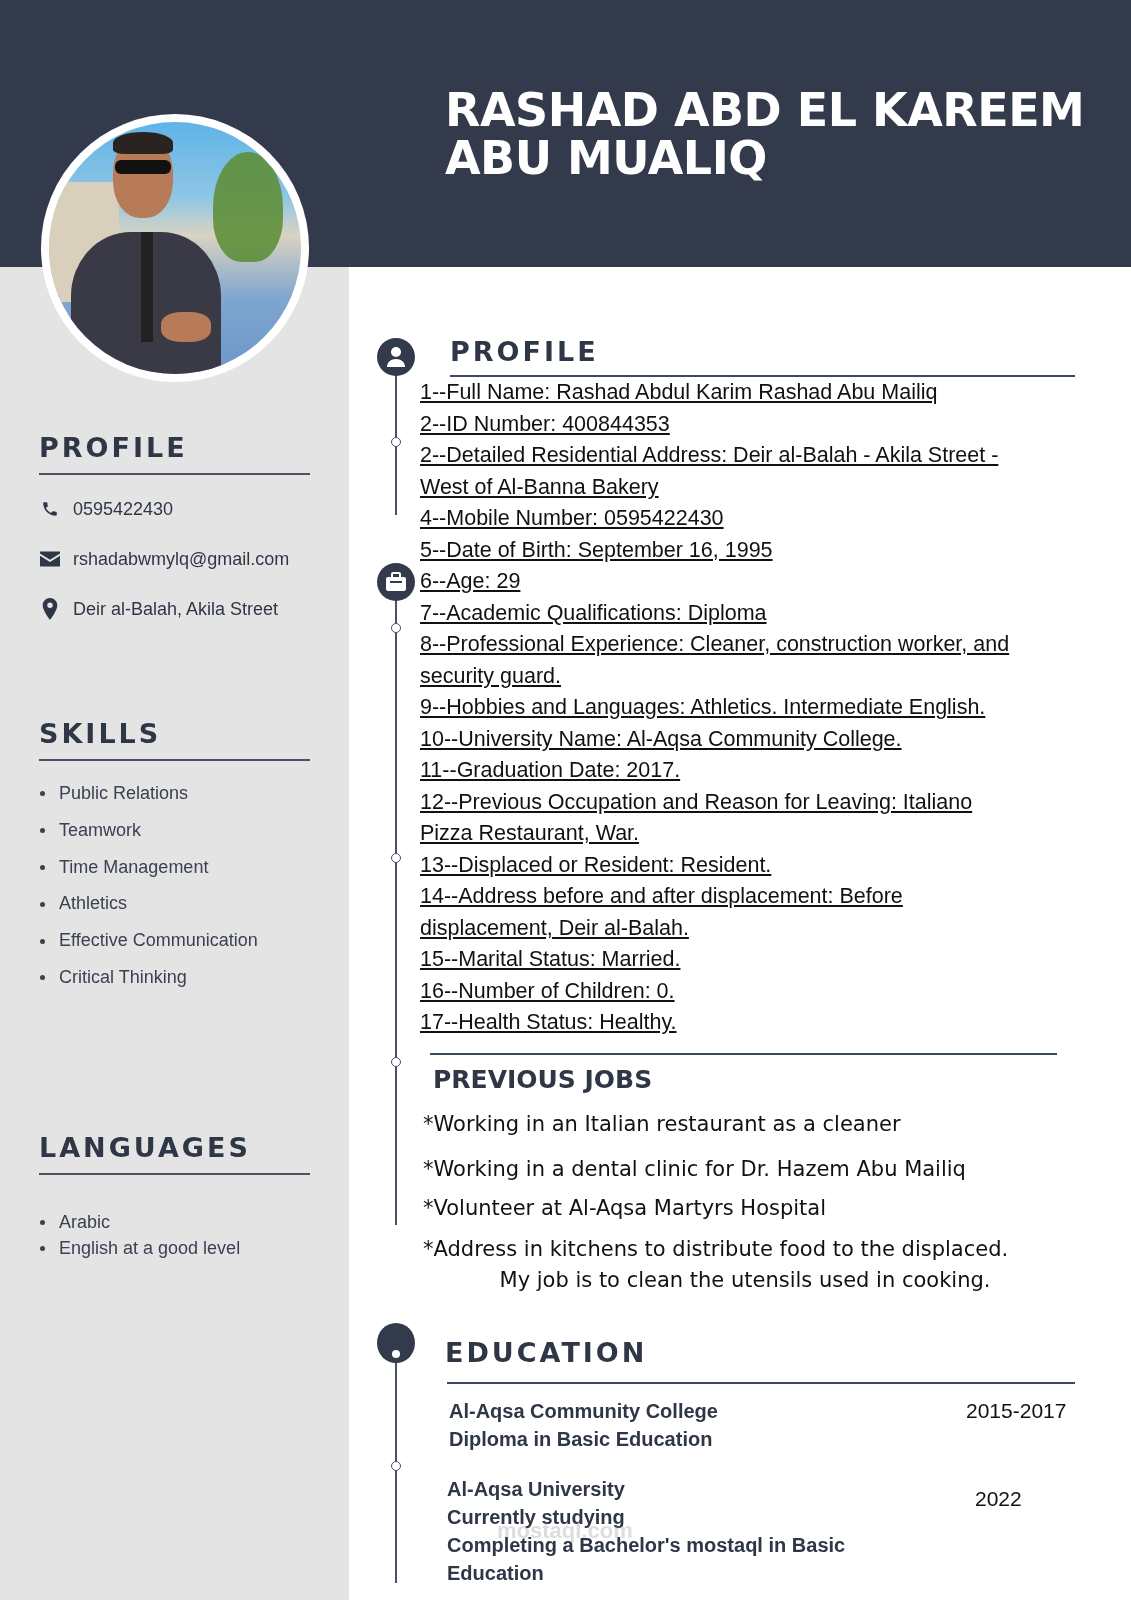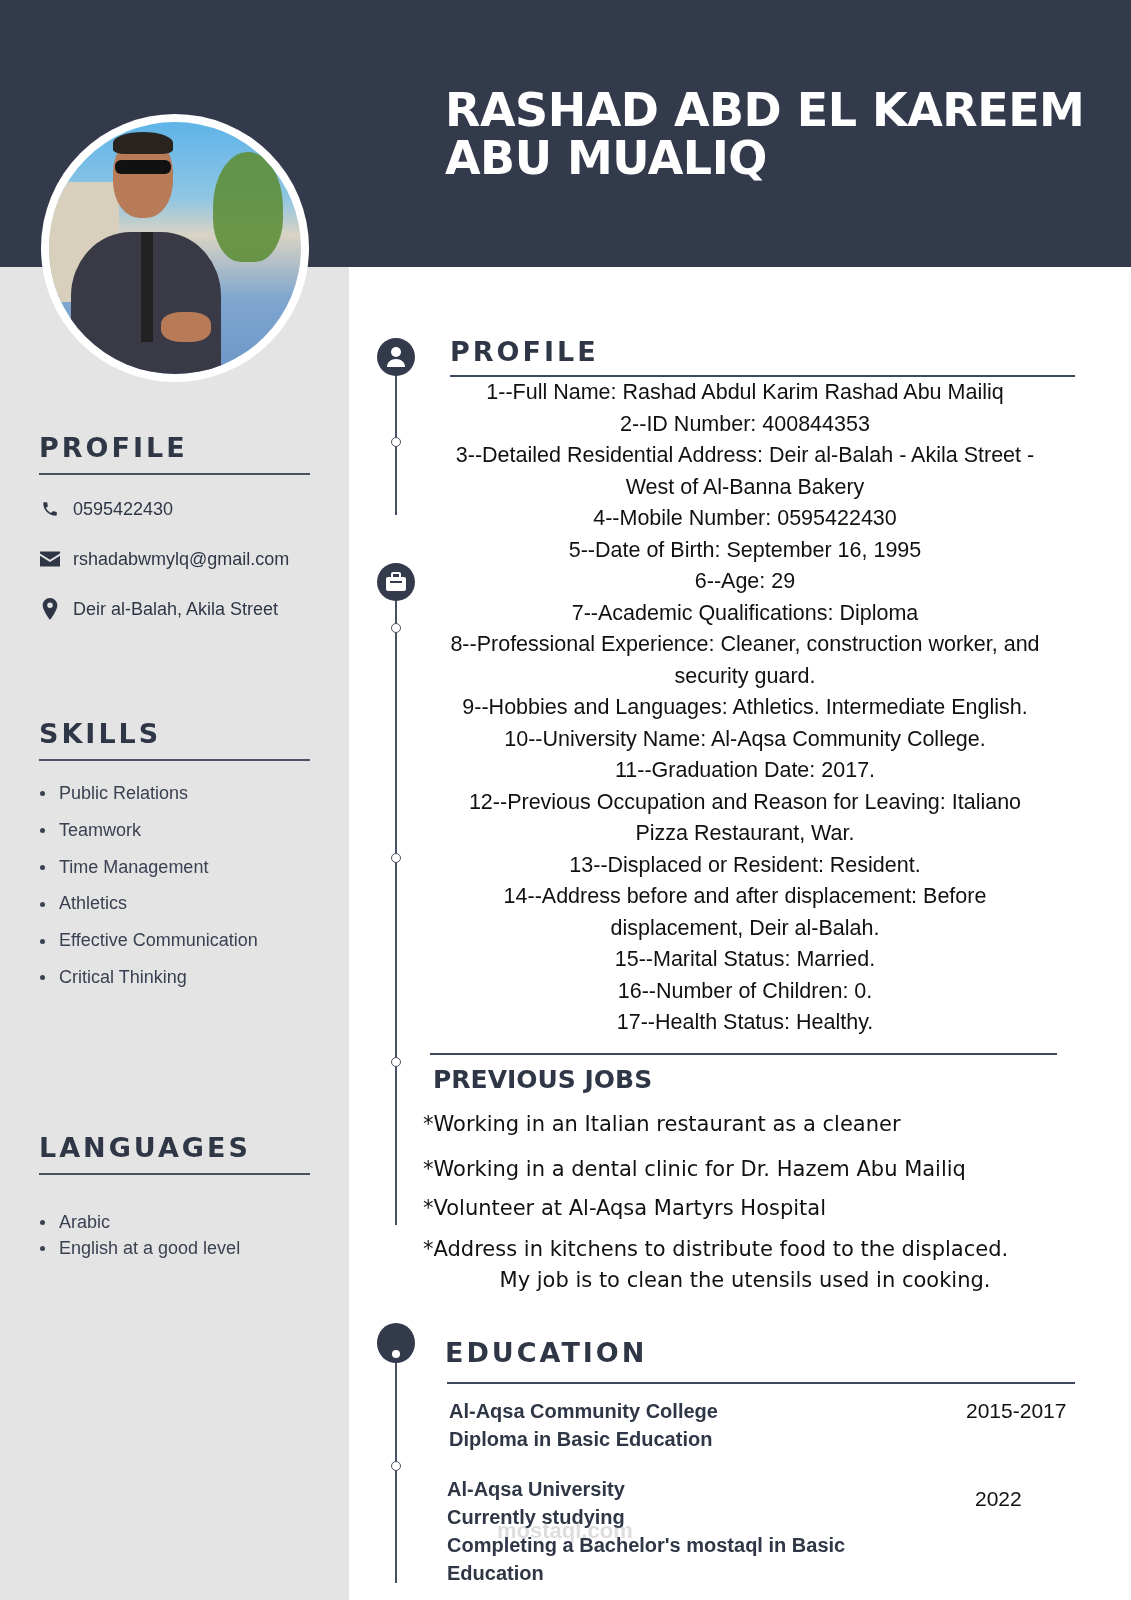--- a/index.html
+++ b/index.html
@@ -39,21 +39,21 @@
   .bullet-list li { position: relative; padding-left: 20px; font-size: 18px; color: #3a4152; }
   .bullet-list li::before { content: ""; position: absolute; left: 1px; top: 50%; width: 5px; height: 5px; margin-top: -2px; border-radius: 50%; background: #3a4152; }
 
   .timeline-line { position: absolute; left: 395px; width: 2px; background: #4a5163; }
   .t-icon { position: absolute; left: 377px; width: 38px; height: 38px; border-radius: 50%; background: #323a4b; display: flex; align-items: center; justify-content: center; }
   .t-dot { position: absolute; left: 391px; width: 10px; height: 10px; border-radius: 50%; background: #fff; border: 1.5px solid #4a5163; }
 
   .sec-title { position: absolute; font-family: "DejaVu Sans", sans-serif; font-weight: bold; color: #2f3747; text-align: center; }
   .sec-rule { position: absolute; height: 2px; background: #3d4a5e; }
 
-  .profile { position: absolute; left: 420px; top: 377px; width: 650px; text-align: center; font-size: 21.5px; line-height: 31.5px; color: #111; font-family: "Liberation Sans", sans-serif; }
+  .profile { position: absolute; left: 420px; top: 377px; width: 650px; font-size: 21.5px; line-height: 31.5px; color: #111; font-family: "Liberation Sans", sans-serif; text-decoration: underline; }
 
   .jobs { position: absolute; left: 423px; width: 640px; font-family: "DejaVu Sans", sans-serif; font-size: 21px; color: #111; }
 
   .edu-name { position: absolute; left: 449px; font-family: "Liberation Sans", sans-serif; font-weight: bold; font-size: 20px; color: #2f3747; line-height: 28px; }
   .edu-year { position: absolute; font-size: 21px; color: #111; }
 
   .watermark { position: absolute; left: 497px; top: 1500px; font-size: 22px; color: rgba(120,120,120,0.25); font-weight: bold; margin-top: 18px; }
 </style>
 </head>
 <body>
@@ -155,21 +155,21 @@
 <div class="t-dot" style="top:623px;"></div>
 <div class="t-dot" style="top:853px;"></div>
 <div class="t-dot" style="top:1057px;"></div>
 <div class="t-dot" style="top:1461px;"></div>
 
 <div class="sec-title" style="left:450px; top:336px; font-size:27px; letter-spacing:3px;">PROFILE</div>
 <div class="sec-rule" style="left:450px; top:375px; width:625px;"></div>
 <div class="profile">
   <div>1--Full Name: Rashad Abdul Karim Rashad Abu Mailiq</div>
   <div>2--ID Number: 400844353</div>
-  <div>3--Detailed Residential Address: Deir al-Balah - Akila Street -</div>
+  <div>2--Detailed Residential Address: Deir al-Balah - Akila Street -</div>
   <div>West of Al-Banna Bakery</div>
   <div>4--Mobile Number: 0595422430</div>
   <div>5--Date of Birth: September 16, 1995</div>
   <div>6--Age: 29</div>
   <div>7--Academic Qualifications: Diploma</div>
   <div>8--Professional Experience: Cleaner, construction worker, and</div>
   <div>security guard.</div>
   <div>9--Hobbies and Languages: Athletics. Intermediate English.</div>
   <div>10--University Name: Al-Aqsa Community College.</div>
   <div>11--Graduation Date: 2017.</div>

